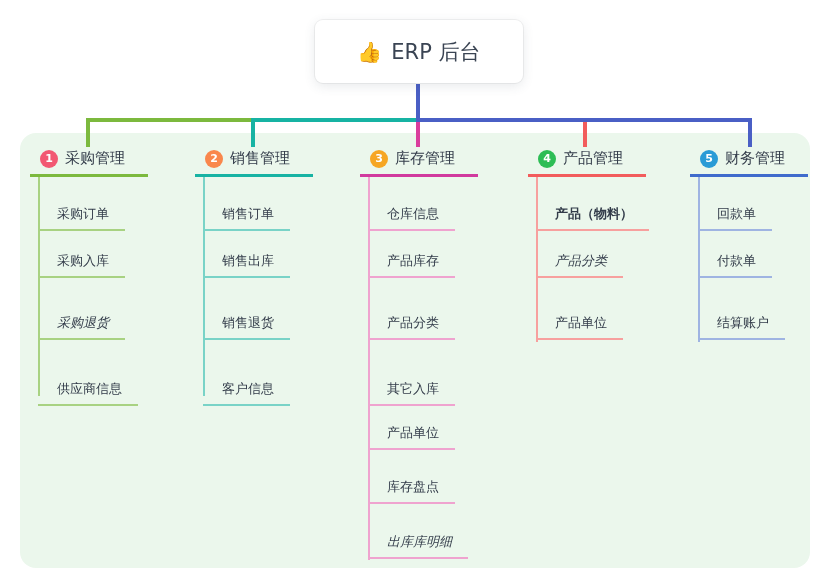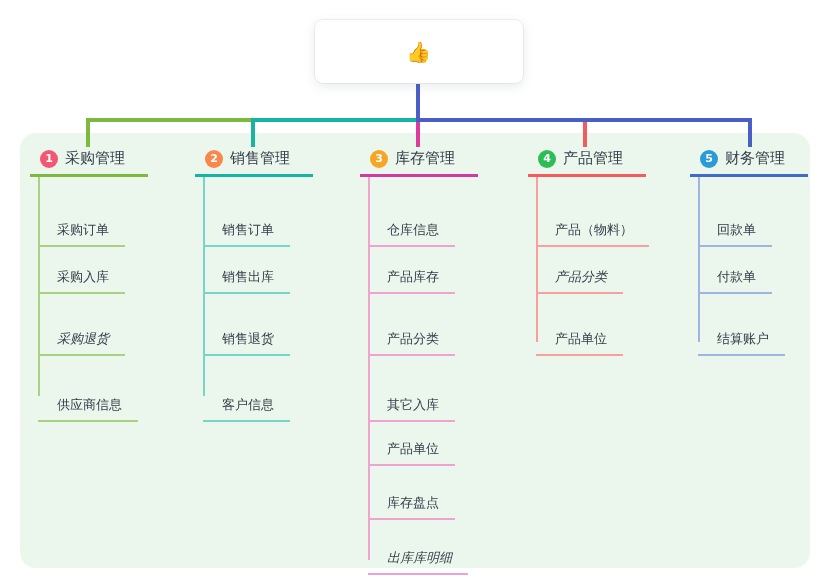--- a/index.html
+++ b/index.html
@@ -41,21 +41,21 @@
            align-items:center; justify-content:center; flex:0 0 18px;
            color:#ffffff; font-size:11px; font-weight:700; }
 
   .spine { position:absolute; left:8px; top:177px; width:2px; }
   .spine.len3 { height:165px; }
   .spine.len4 { height:219px; }
   .spine.len7 { height:383px; }
 
   .child { position:absolute; left:8px; padding:0 16px 6px 19px;
            border-bottom:2px solid #ccc; font-size:13px; color:#333c4a;
-           white-space:nowrap; line-height:18px; cursor:pointer;margin-top:16px; }
+           white-space:nowrap; line-height:18px; cursor:pointer; }
   .r0 { top:205px; } .r1 { top:252px; } .r2 { top:314px; } .r3 { top:380px; }
   .r4 { top:424px; } .r5 { top:478px; } .r6 { top:533px; }
 </style>
 </head>
 <body>
 
 <div class="canvas">
 
   <div class="panel"></div>
 
@@ -64,20 +64,21 @@
   <div class="line bus-teal" style="background: rgb(23, 179, 163);"></div>
   <div class="line bus-blue" style="background: rgb(74, 95, 197);"></div>
   <div class="line drop-1" style="background: rgb(124, 185, 62);"></div>
   <div class="line drop-2" style="background: rgb(23, 179, 163);"></div>
   <div class="line drop-3" style="background: rgb(218, 61, 157);"></div>
   <div class="line drop-4" style="background: rgb(242, 92, 92);"></div>
   <div class="line drop-5" style="background: rgb(74, 95, 197);"></div>
 
   <div class="root-card">
     <span class="root-icon">👍</span>
+    <span>ERP 后台</span>
   </div>
 
   <div class="branch b1">
     <div class="branch-header" style="border-bottom-color: rgb(124, 185, 62);">
       <span class="badge" style="background: rgb(242, 88, 114);">1</span>
       <span>采购管理</span>
     </div>
     <div class="spine len4" style="background: rgb(168, 210, 130);"></div>
     <div class="child r0" style="border-bottom-color: rgb(168, 210, 130);">采购订单</div>
     <div class="child r1" style="border-bottom-color: rgb(168, 210, 130);">采购入库</div>
@@ -111,21 +112,21 @@
     <div class="child r5" style="border-bottom-color: rgb(239, 163, 207);">库存盘点</div>
     <div class="child r6" style="border-bottom-color: rgb(239, 163, 207); font-style: italic;">出库库明细</div>
   </div>
 
   <div class="branch b4">
     <div class="branch-header" style="border-bottom-color: rgb(242, 92, 92);">
       <span class="badge" style="background: rgb(45, 189, 85);">4</span>
       <span>产品管理</span>
     </div>
     <div class="spine len3" style="background: rgb(247, 160, 158);"></div>
-    <div class="child r0" style="border-bottom-color: rgb(247, 160, 158);">产品（物料）</div>
+    <div class="child r0" style="border-bottom-color: rgb(247, 160, 158); font-weight: bold;">产品（物料）</div>
     <div class="child r1" style="border-bottom-color: rgb(247, 160, 158); font-style: italic;">产品分类</div>
     <div class="child r2" style="border-bottom-color: rgb(247, 160, 158);">产品单位</div>
   </div>
 
   <div class="branch b5">
     <div class="branch-header" style="border-bottom-color: rgb(63, 107, 204);">
       <span class="badge" style="background: rgb(42, 155, 214);">5</span>
       <span>财务管理</span>
     </div>
     <div class="spine len3" style="background: rgb(159, 180, 226);"></div>

